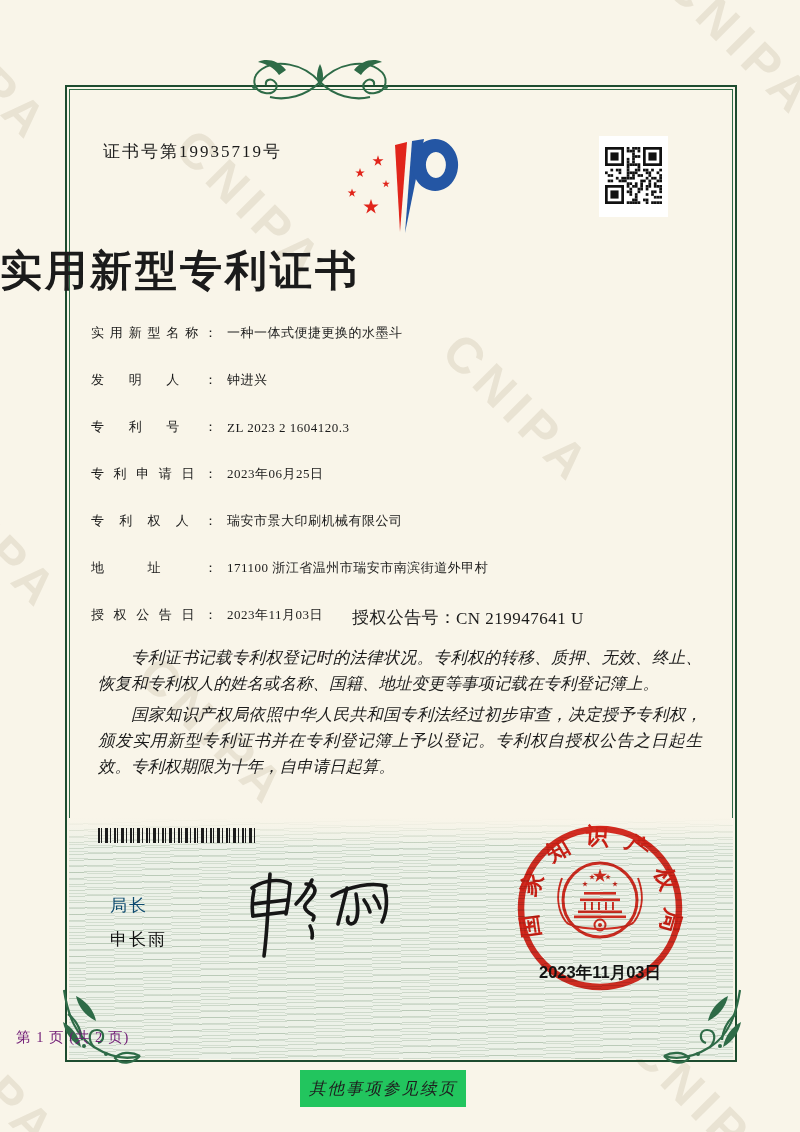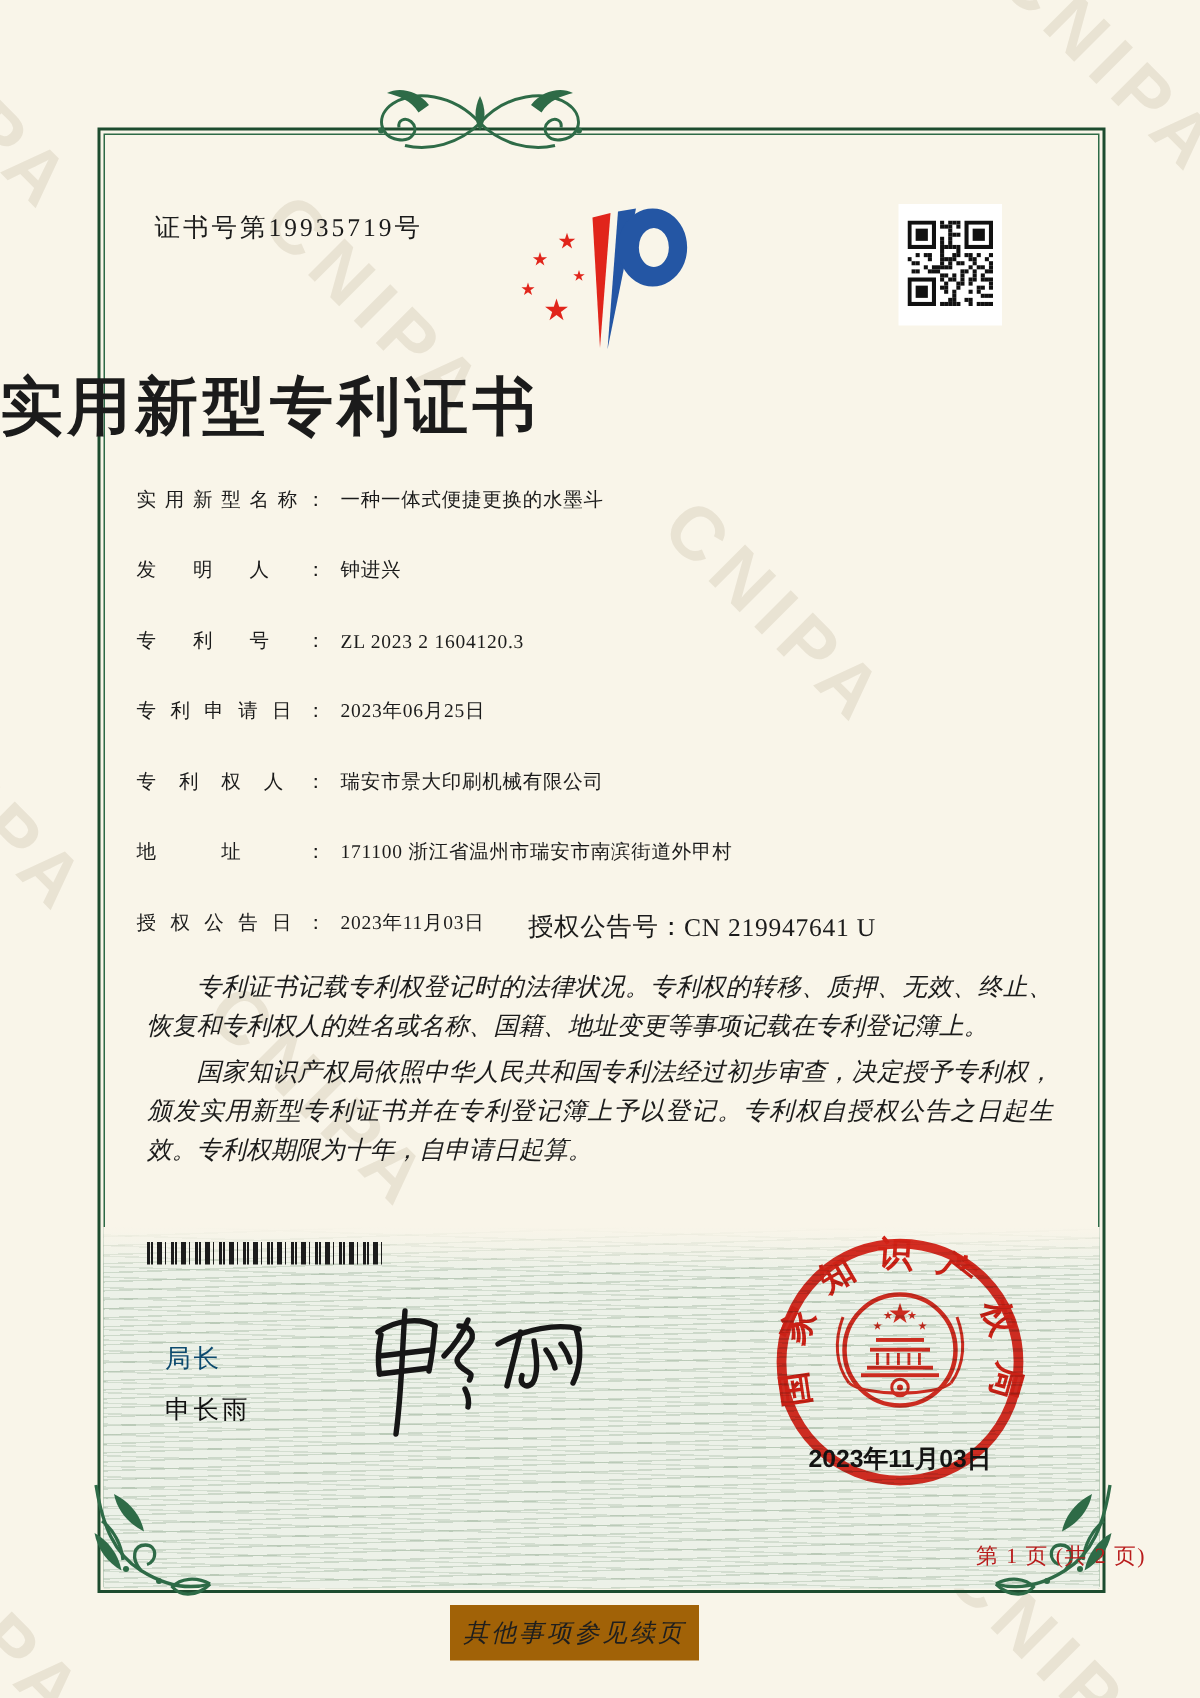--- a/index.html
+++ b/index.html
@@ -58,23 +58,23 @@
         #1c1c1c 3px 4px,rgba(0,0,0,0) 4px 7px,#1c1c1c 7px 10px,rgba(0,0,0,0) 10px 12px,
         #1c1c1c 12px 13px,rgba(0,0,0,0) 13px 16px);}
   .official-title{position:absolute;left:110px;top:894px;font-size:17px;z-index:5;
      font-family:"Liberation Sans","DejaVu Sans",sans-serif;letter-spacing:2px;color:#0c4a6e;}
   .official-name{position:absolute;left:110px;top:928px;font-size:17px;z-index:5;
      font-family:"Liberation Sans","DejaVu Sans",sans-serif;letter-spacing:2px;color:#111;}
   .sign{position:absolute;left:240px;top:860px;z-index:5;}
   .seal{position:absolute;left:514px;top:820px;z-index:6;mix-blend-mode:multiply;}
 
   
-  .pageno{position:absolute;left:4px;right:36px;top:1028px;text-align:right;font-size:14.5px;
-          letter-spacing:1px;z-index:5;color:#b91c1c;}
-  .contbox{position:absolute;left:300px;top:1070px;width:166px;height:37px;background:#a16207;
+  .pageno{position:absolute;left:16px;right:36px;top:1028px;text-align:left;font-size:14.5px;
+          letter-spacing:1px;z-index:5;color:#701a75;}
+  .contbox{position:absolute;left:300px;top:1070px;width:166px;height:37px;background:#22c55e;
            z-index:4;display:flex;align-items:center;justify-content:center;}
   .contbox span{font-size:16.5px;font-style:italic;letter-spacing:2px;color:#1e1e1e;}
 </style>
 </head>
 <body>
 
 <div class="wm" style="left:-70px;top:-20px">CNIPA</div>
 <div class="wm" style="left:205px;top:118px">CNIPA</div>
 <div class="wm" style="left:695px;top:-45px">CNIPA</div>
 <div class="wm" style="left:472px;top:322px">CNIPA</div>

